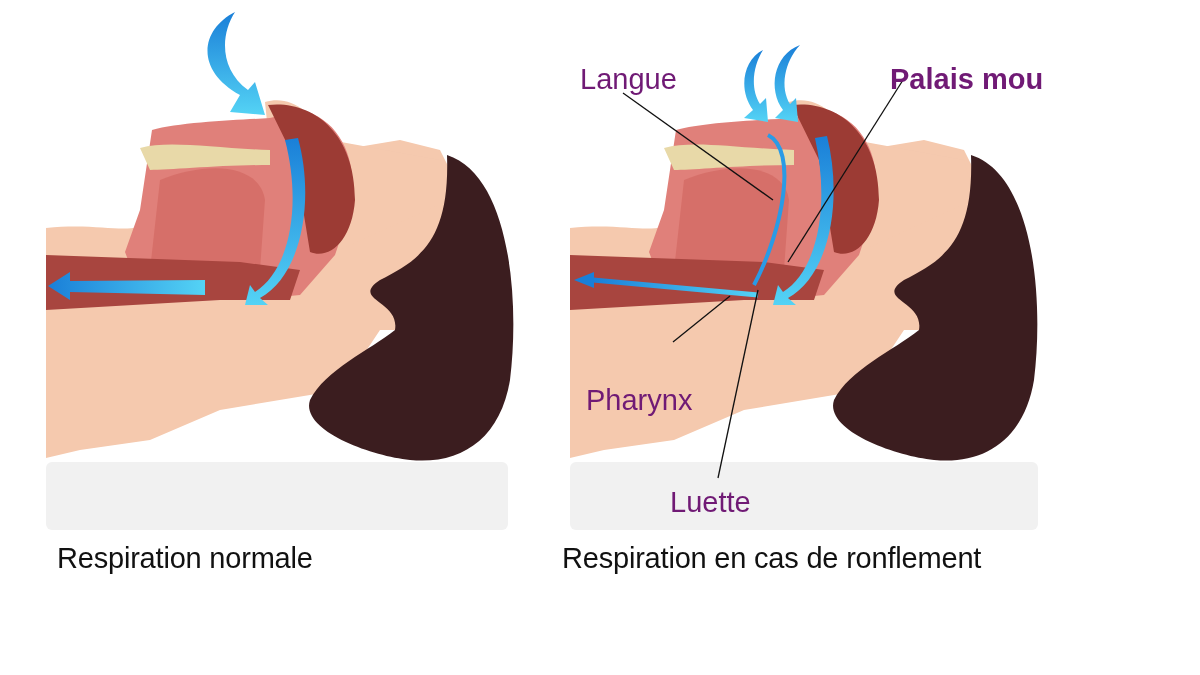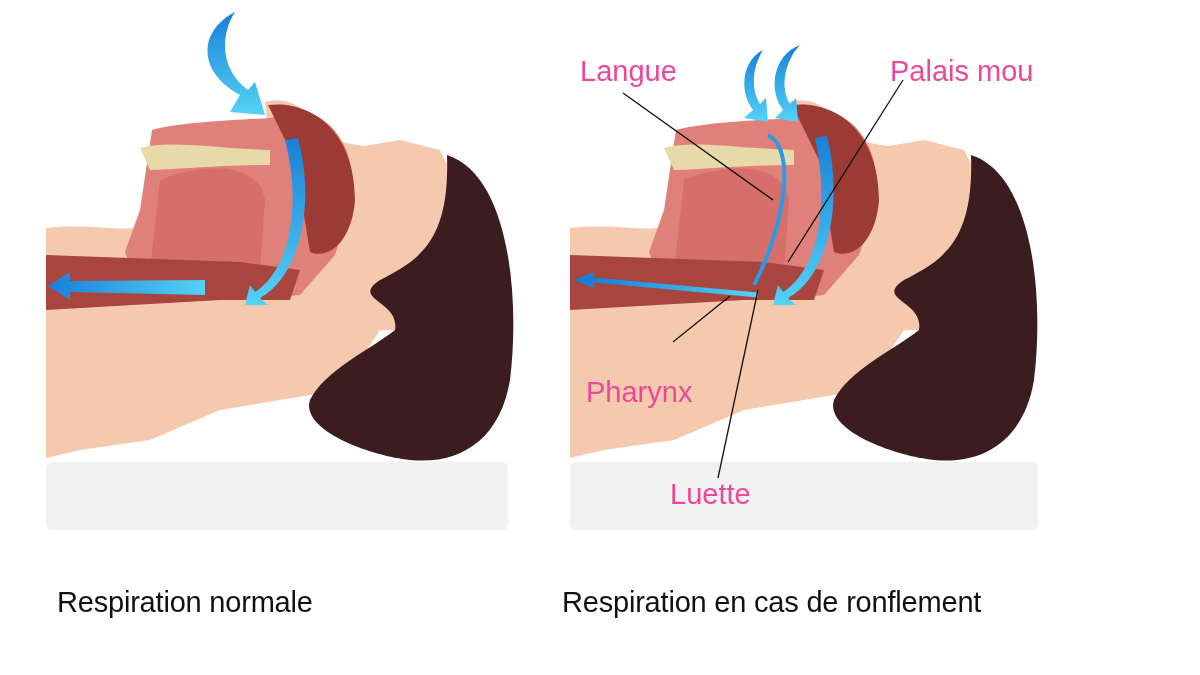--- a/index.html
+++ b/index.html
@@ -1,22 +1,22 @@
 <!DOCTYPE html>
 <html><head>
 <meta charset="utf-8">
 <style>
   html, body { margin:0; padding:0; background:#ffffff; }
   body { width:1200px; height:675px; position:relative; overflow:hidden;
          font-family:"Liberation Sans", "DejaVu Sans", sans-serif; color:#111; }
   .panel { position:absolute; top:0; width:540px; height:540px; }
   .panel svg { position:absolute; left:0; top:0; }
   .caption { position:absolute; font-size:29px; line-height:40px; color:#111; letter-spacing:-0.2px; }
-  .caption div { white-space:nowrap;margin-top:44px; }
-  .label { position:absolute; font-size:29px; line-height:34px; color:#ec4899; white-space:nowrap; }
+  .caption div { white-space:nowrap; }
+  .label { position:absolute; font-size:29px; line-height:34px; color:#701a75; white-space:nowrap;margin-top:8px; }
 </style>
 </head>
 <body>
 
 <div class="panel" style="left:40px;">
   <svg width="540" height="540" viewBox="0 0 540 540">
     <defs>
       <linearGradient id="airL" x1="0" y1="0" x2="0" y2="1">
         <stop offset="0" stop-color="#1a7fd8"></stop>
           <stop offset="1" stop-color="#54d3f5"></stop>
@@ -79,21 +79,21 @@
     <path d="M6 280 L26 272 L26 288 Z" fill="#1a7fd8"></path>
 
     <line x1="55" y1="93" x2="205" y2="200" stroke="#111" stroke-width="1.3"></line>
     <line x1="335" y1="80" x2="220" y2="262" stroke="#111" stroke-width="1.3"></line>
     <line x1="105" y1="342" x2="162" y2="296" stroke="#111" stroke-width="1.3"></line>
     <line x1="150" y1="478" x2="190" y2="290" stroke="#111" stroke-width="1.3"></line>
   </svg>
 </div>
 
 <div class="label" style="left:580px; top:54px;">Langue</div>
-<div class="label" style="left:890px; top:54px;">Palais mou</div>
+<div class="label" style="left:890px; top:54px;font-weight:bold;">Palais mou</div>
 <div class="label" style="left:586px; top:375px;text-align:center;">Pharynx</div>
 <div class="label" style="left:670px; top:477px;">Luette</div>
 
 <div class="caption" style="left:57px; top:538px;">
   <div>Respiration normale</div>
 </div>
 <div class="caption" style="left:562px; top:538px;">
   <div>Respiration en cas de ronflement</div>
 </div>
 

